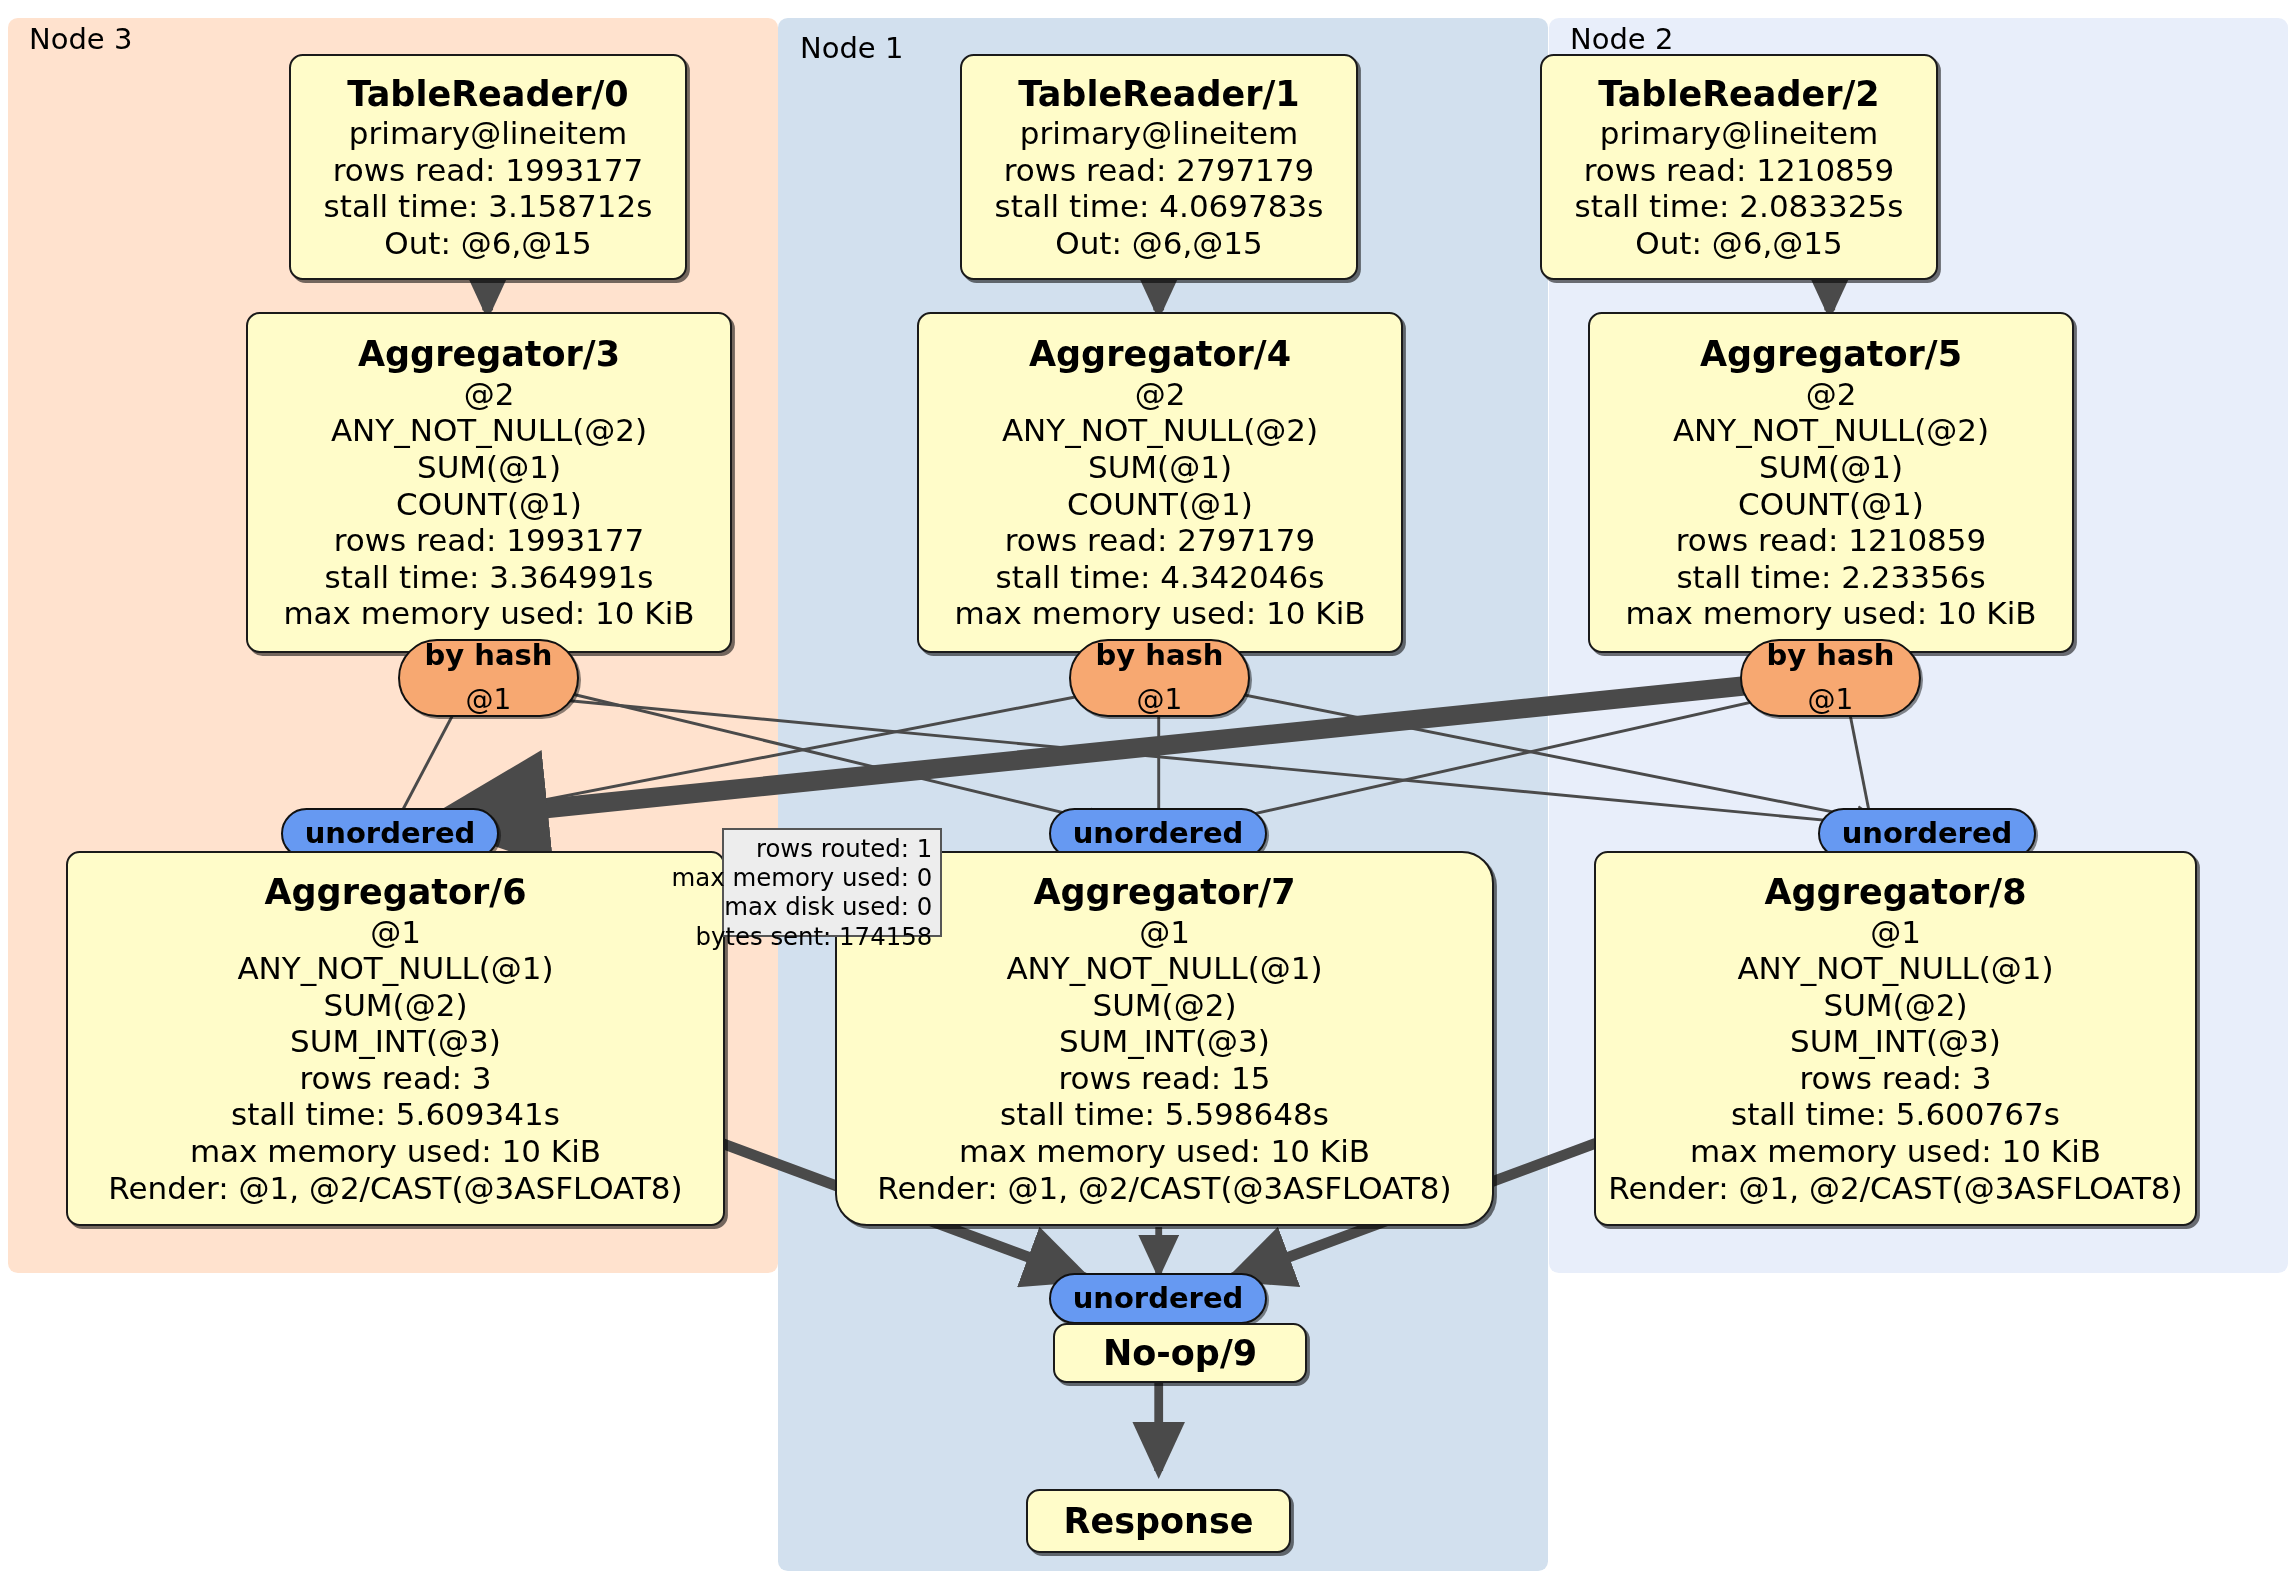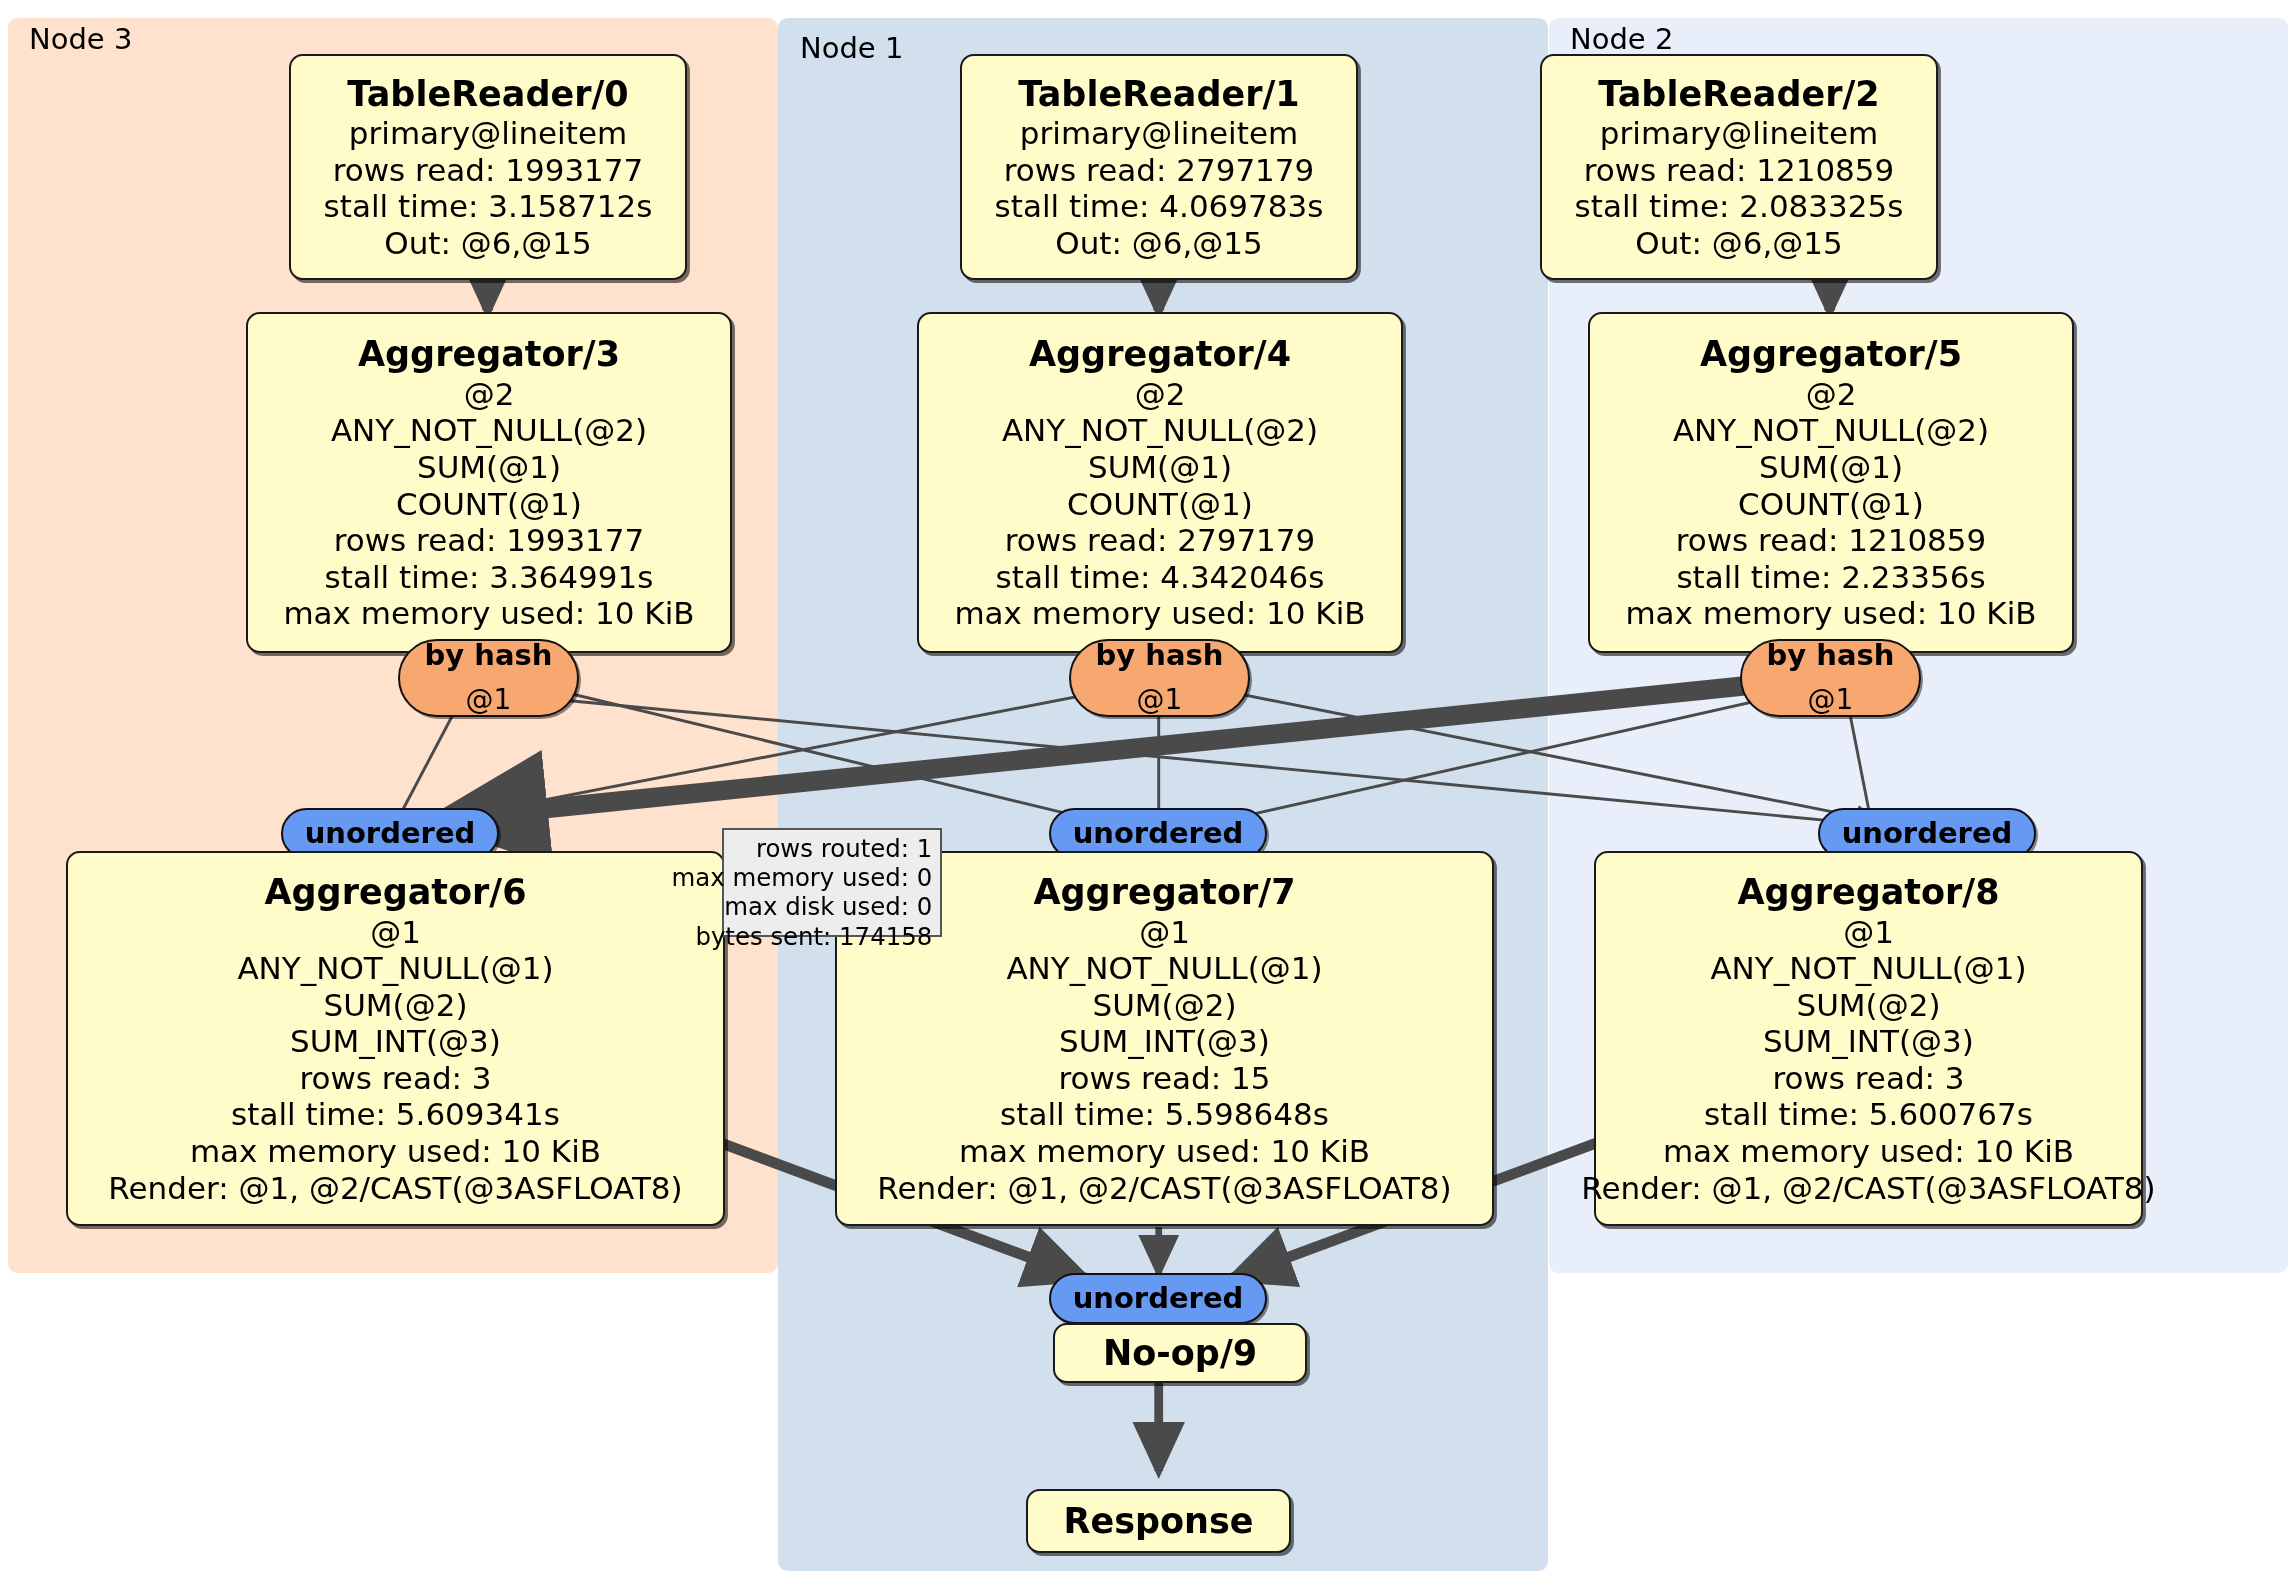--- a/index.html
+++ b/index.html
@@ -165,33 +165,33 @@
     <div class="l">@1</div>
     <div class="l">ANY_NOT_NULL(@1)</div>
     <div class="l">SUM(@2)</div>
     <div class="l">SUM_INT(@3)</div>
     <div class="l">rows read: 3</div>
     <div class="l">stall time: 5.609341s</div>
     <div class="l">max memory used: 10 KiB</div>
     <div class="l">Render: @1, @2/CAST(@3ASFLOAT8)</div>
   </div>
 
-  <div class="node" style="left:835px;top:851px;width:659px;height:375px;">
+  <div class="node" style="left:835px;top:851px;width:659px;height:375px;border-radius:32px;">
     <div class="t">Aggregator/7</div>
     <div class="l">@1</div>
     <div class="l">ANY_NOT_NULL(@1)</div>
     <div class="l">SUM(@2)</div>
     <div class="l">SUM_INT(@3)</div>
     <div class="l">rows read: 15</div>
     <div class="l">stall time: 5.598648s</div>
     <div class="l">max memory used: 10 KiB</div>
     <div class="l">Render: @1, @2/CAST(@3ASFLOAT8)</div>
   </div>
 
-  <div class="node" style="left:1594px;top:851px;width:549px;height:375px;text-align:right;">
+  <div class="node" style="left:1594px;top:851px;width:603px;height:375px;text-align:right;">
     <div class="t">Aggregator/8</div>
     <div class="l">@1</div>
     <div class="l">ANY_NOT_NULL(@1)</div>
     <div class="l">SUM(@2)</div>
     <div class="l">SUM_INT(@3)</div>
     <div class="l">rows read: 3</div>
     <div class="l">stall time: 5.600767s</div>
     <div class="l">max memory used: 10 KiB</div>
     <div class="l">Render: @1, @2/CAST(@3ASFLOAT8)</div>
   </div>

